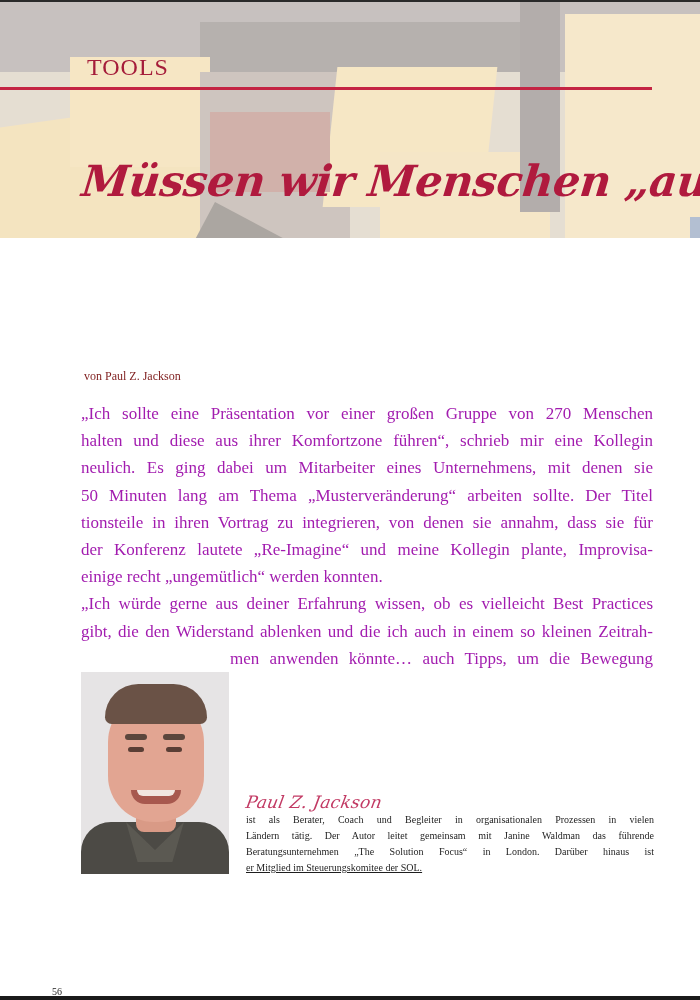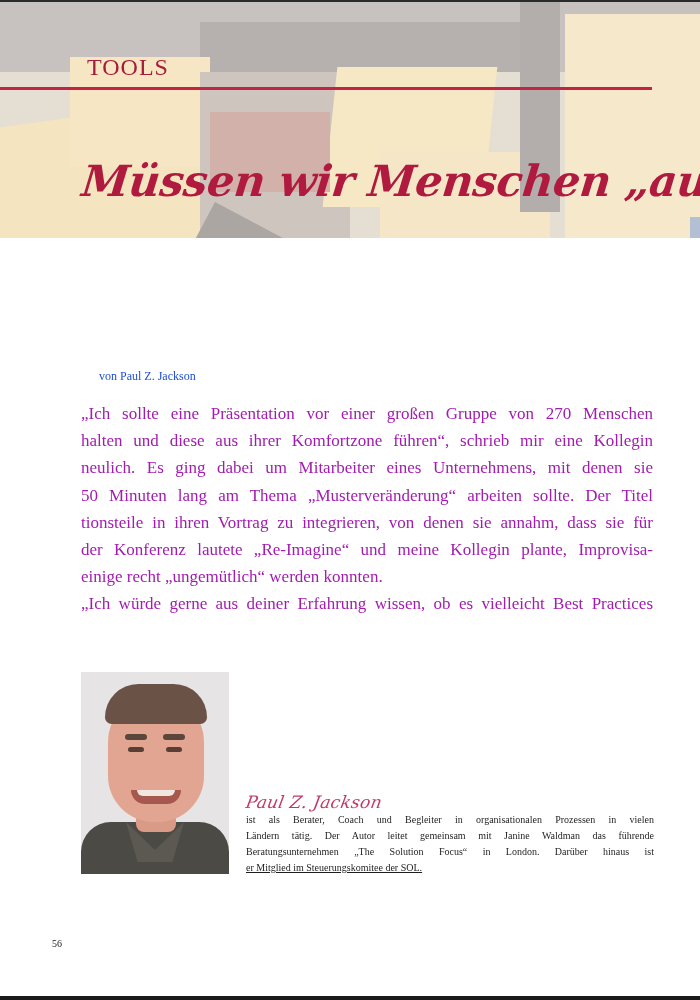--- a/index.html
+++ b/index.html
@@ -27,21 +27,21 @@
   .s-white-low { left: 440px; top: 240px; width: 260px; height: 86px; background: #ece8e4; }
   .s-blue { left: 690px; top: 215px; width: 10px; height: 40px; background: #8aa0c4; }
   .hero-veil { position: absolute; inset: 0; background: rgba(255,248,238,0.35); }
 
   .section-label { position: absolute; left: 87px; top: 52px; font-size: 24px; letter-spacing: 1px; color: #a51d3a; font-family: "Liberation Serif", serif; }
   .section-rule { position: absolute; left: 0; top: 85px; width: 652px; height: 3px; background: #c42443; }
 
   .headline { position: absolute; left: 78px; top: 140px; width: 600px; font-family: "DejaVu Serif", serif; font-style: italic; color: #b01a3e; font-size: 43px; line-height: 78px; letter-spacing: -0.5px; transform: skewX(-6deg); }
   .headline span { display: block; white-space: nowrap; }
 
-  .byline { position: absolute; left: 84px; top: 369px; font-size: 12px; color: #1d4ed8; margin-left: 15px; }
+  .byline { position: absolute; left: 84px; top: 369px; font-size: 12px; color: #7f1d1d; }
 
   .body-text { position: absolute; left: 81px; top: 400px; width: 572px; font-size: 17px; line-height: 27.2px; text-align: justify; color: #a21caf; }
   .body-line { display: block; white-space: nowrap; text-align-last: justify; }
   .indent-line { padding-left: 149px; }
 
   .photo { position: absolute; left: 81px; top: 672px; width: 148px; height: 202px; background: #e6e4e5; overflow: hidden; }
   .photo .shirt { position: absolute; left: 0; top: 150px; width: 148px; height: 60px; background: #4c4a45; border-radius: 30px 30px 0 0; }
   .photo .collar { position: absolute; left: 45px; top: 150px; width: 58px; height: 40px; background: #5b5952; clip-path: polygon(0 0, 50% 70%, 100% 0, 80% 100%, 20% 100%); }
   .photo .neck { position: absolute; left: 55px; top: 130px; width: 40px; height: 30px; background: #d99a86; border-radius: 8px; }
   .photo .face { position: absolute; left: 27px; top: 22px; width: 96px; height: 128px; background: #e2a592; border-radius: 48px 48px 46px 46px; }
@@ -49,21 +49,21 @@
   .photo .brow { position: absolute; top: 62px; width: 22px; height: 6px; background: #5b463d; border-radius: 3px; }
   .photo .eye { position: absolute; top: 75px; width: 16px; height: 5px; background: #5a3e35; border-radius: 3px; }
   .photo .mouth { position: absolute; left: 50px; top: 118px; width: 50px; height: 14px; background: #a7584e; border-radius: 0 0 25px 25px; }
   .photo .teeth { position: absolute; left: 56px; top: 118px; width: 38px; height: 6px; background: #f1e6e0; border-radius: 0 0 6px 6px; }
 
   .author-sig { position: absolute; left: 246px; top: 792px; font-family: "DejaVu Serif", serif; font-style: italic; font-size: 17px; color: #c23a64; transform: skewX(-10deg); letter-spacing: 0.3px; }
   .author-bio { position: absolute; left: 246px; top: 812px; width: 408px; font-size: 10px; line-height: 16px; color: #1e1e1e; }
   .bio-line { display: block; white-space: nowrap; text-align: justify; text-align-last: justify; }
   .bio-line.last { text-align-last: left; text-decoration: underline; }
 
-  .page-number { position: absolute; left: 52px; top: 938px; font-size: 10px; color: #222; }
+  .page-number { position: absolute; left: 52px; top: 986px; font-size: 10px; color: #222; }
 </style>
 </head>
 <body>
 
 <div class="page-top-border"></div>
 
 <div class="hero">
   <div class="shape s-grey-top"></div>
   <div class="shape s-dark-band"></div>
   <div class="shape s-cream-left"></div>
@@ -93,20 +93,22 @@
 
 <div class="body-text">
   <span class="body-line">„Ich sollte eine Präsentation vor einer großen Gruppe von 270 Menschen</span>
   <span class="body-line">halten und diese aus ihrer Komfortzone führen“, schrieb mir eine Kollegin</span>
   <span class="body-line">neulich. Es ging dabei um Mitarbeiter eines Unternehmens, mit denen sie</span>
   <span class="body-line">50 Minuten lang am Thema „Musterveränderung“ arbeiten sollte. Der Titel</span>
   <span class="body-line">tionsteile in ihren Vortrag zu integrieren, von denen sie annahm, dass sie für</span>
   <span class="body-line">der Konferenz lautete „Re-Imagine“ und meine Kollegin plante, Improvisa-</span>
   <span class="body-line" style="text-align-last:left">einige recht „ungemütlich“ werden konnten.</span>
   <span class="body-line">„Ich würde gerne aus deiner Erfahrung wissen, ob es vielleicht Best Practices</span>
+  <span class="body-line">gibt, die den Widerstand ablenken und die ich auch in einem so kleinen Zeitrah-</span>
+  <span class="body-line indent-line">men anwenden könnte… auch Tipps, um die Bewegung</span>
 </div>
 
 <div class="photo" title="Portrait of Paul Z. Jackson">
   <div class="shirt"></div>
   <div class="neck"></div>
   <div class="collar"></div>
   <div class="face"></div>
   <div class="hair"></div>
   <div class="brow" style="left:44px"></div>
   <div class="brow" style="left:82px"></div>

